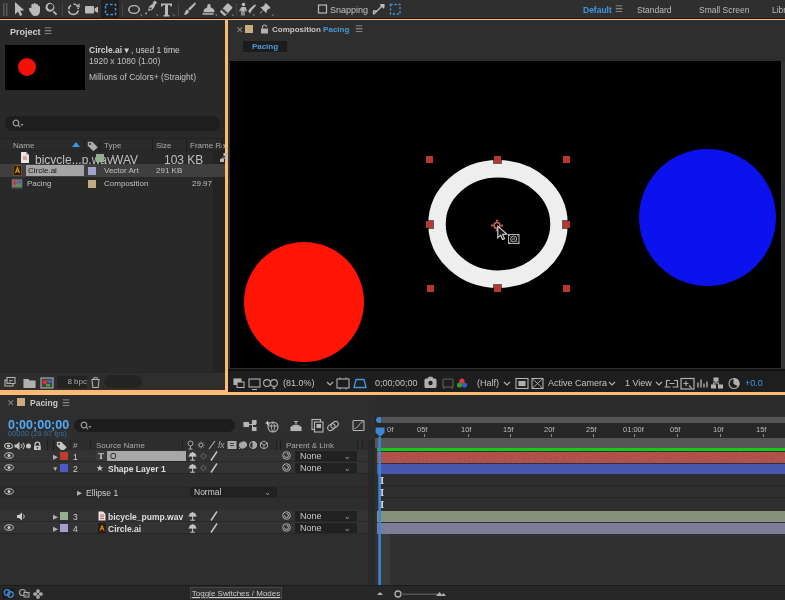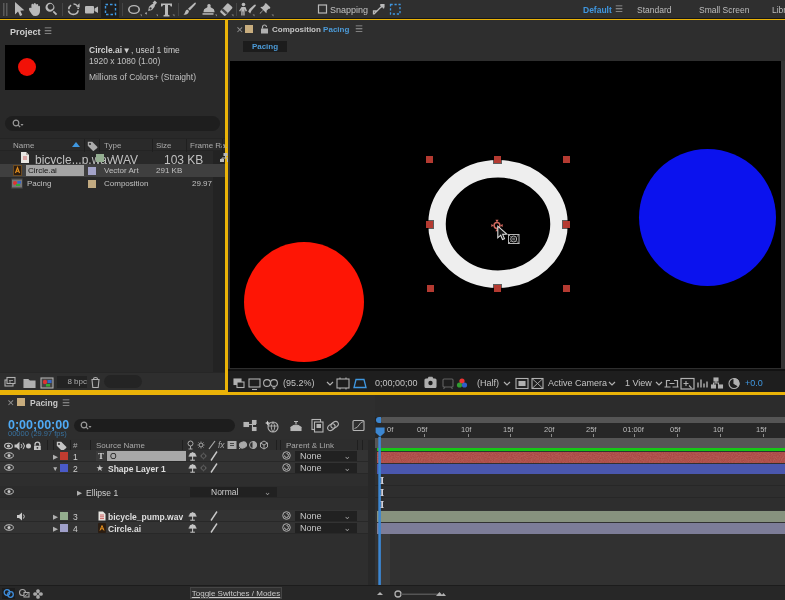--- a/index.html
+++ b/index.html
@@ -1,19 +1,19 @@
 <!DOCTYPE html>
 <html><head>
 <meta charset="utf-8">
 <style>
 * { margin:0; padding:0; box-sizing:border-box; }
 html,body { width:785px; height:600px; overflow:hidden; background:#191919; }
 body, div, span { font-family:"Liberation Sans", sans-serif; }
 .abs { position:absolute; }
-#stage { position:relative; width:785px; height:600px; background:#eab308; color:#c3c3c3; font-size:9px; }
+#stage { position:relative; width:785px; height:600px; background:#fdba74; color:#c3c3c3; font-size:9px; }
 .panel { position:absolute; background:#2e2e2e; }
 svg { display:block; }
 .hdl { position:absolute; width:7px; height:7px; background:#b43a31; outline:1px solid rgba(0,0,0,.6); }
 .sep { position:absolute; width:1px; background:#1f1f1f; }
 .tx { position:absolute; white-space:nowrap; }
 .trow { position:absolute; left:0; width:377px; height:12px; background:#333333; border-bottom:1px solid #282828; }
 .trow.prop { background:#2b2b2b; }
 .eye { position:absolute; top:1px; width:10px; height:9px; }
 .sw { position:absolute; top:1px; width:34px; height:10px; }
 .at { position:absolute; top:1px; width:9px; height:9px; }
@@ -302,21 +302,21 @@
             <path d="M458 10 v5 M455.5 12.5 h5 M461 14.5 l2.5 2.5"></path>
           <path d="M470 16.5 v-5 m3 5 v-8 m3 8 v-4 m3 4 v-6" stroke-width="1.4"></path>
           <rect x="486" y="7" width="4" height="3" fill="#b0b0b0"></rect>
             <rect x="483.5" y="14" width="4" height="3" fill="#b0b0b0"></rect>
             <rect x="490.5" y="14" width="4" height="3" fill="#b0b0b0"></rect>
             <path d="M488 10 v2 M485.5 14 v-2 h5 v2"></path>
           <circle cx="506" cy="12.5" r="5"></circle>
             <path d="M506 7.5 a5 5 0 0 1 4.3 7.5 l-4.3-2.5 Z" fill="#b0b0b0"></path>
         </g>
       </svg>
-      <div class="tx" style="left:55px;top:7px;color:#c3c3c3;font-size:9px;">(95.2%)</div>
+      <div class="tx" style="left:55px;top:7px;color:#c3c3c3;font-size:9px;">(81.0%)</div>
       <div class="tx" style="left:147px;top:7px;color:#c3c3c3;font-size:9px;">0;00;00;00</div>
       <div class="tx" style="left:249px;top:7px;color:#c3c3c3;font-size:9px;">(Half)</div>
       <div class="tx" style="left:320px;top:7px;color:#c3c3c3;font-size:9px;">Active Camera</div>
       <div class="tx" style="left:397px;top:7px;color:#c3c3c3;font-size:9px;">1 View</div>
       <div class="tx" style="left:517px;top:7px;color:#3f97e0;font-size:9px;">+0.0</div>
     </div>
 
     <div class="abs" style="left:553px;top:41px;width:4px;height:308px;background:#333;"></div>
   </div>
 
@@ -443,21 +443,21 @@
             <use href="#atic"></use>
           </svg>
         <div class="none"><span style="padding-left:5px;">None</span><span class="car">⌄</span></div>
       </div>
       <div class="trow prop" style="top:36px;">
         <svg class="eye" style="left:4px;">
             <use href="#eyeic"></use>
           </svg>
         <div class="arr" style="left:77px;">▶</div>
         <div class="tx" style="left:86px;top:2px;">Ellipse 1</div>
-        <div class="abs" style="left:190px;top:1px;width:87px;height:10px;background:#212121;line-height:10px;"><span style="padding-left:4px;margin-left:17px;">Normal</span><span class="abs" style="left:74px;top:0;color:#9a9a9a;">⌄</span></div>
+        <div class="abs" style="left:190px;top:1px;width:87px;height:10px;background:#212121;line-height:10px;"><span style="padding-left:4px;">Normal</span><span class="abs" style="left:74px;top:0;color:#9a9a9a;">⌄</span></div>
       </div>
       <div class="trow" style="top:60px;">
         <svg class="abs" style="left:16px;top:2px;" width="10" height="9" viewBox="0 0 10 9">
             <path d="M1 3 h2 l3-2.5 v8 L3 6 H1 Z" fill="#cccccc"></path>
             <path d="M7.5 2.5 q1.6 2 0 4" stroke="#cccccc" fill="none"></path>
           </svg>
         <div class="arr" style="left:53px;">▶</div>
         <div class="chip" style="background:#94ae8e;"></div>
         <div class="tx" style="left:73px;top:2px;">3</div>
         <svg class="abs" style="left:98px;top:1px;" width="8" height="10" viewBox="0 0 8 10">

